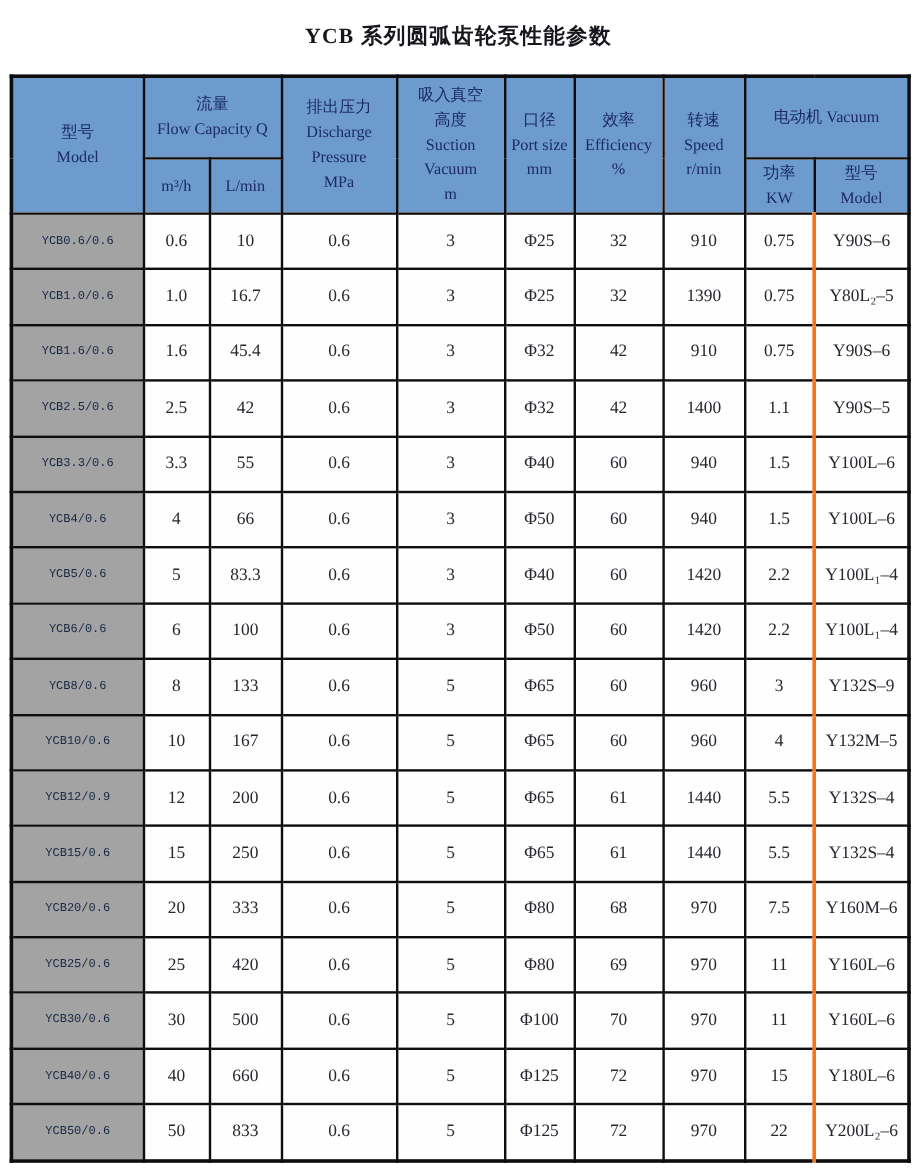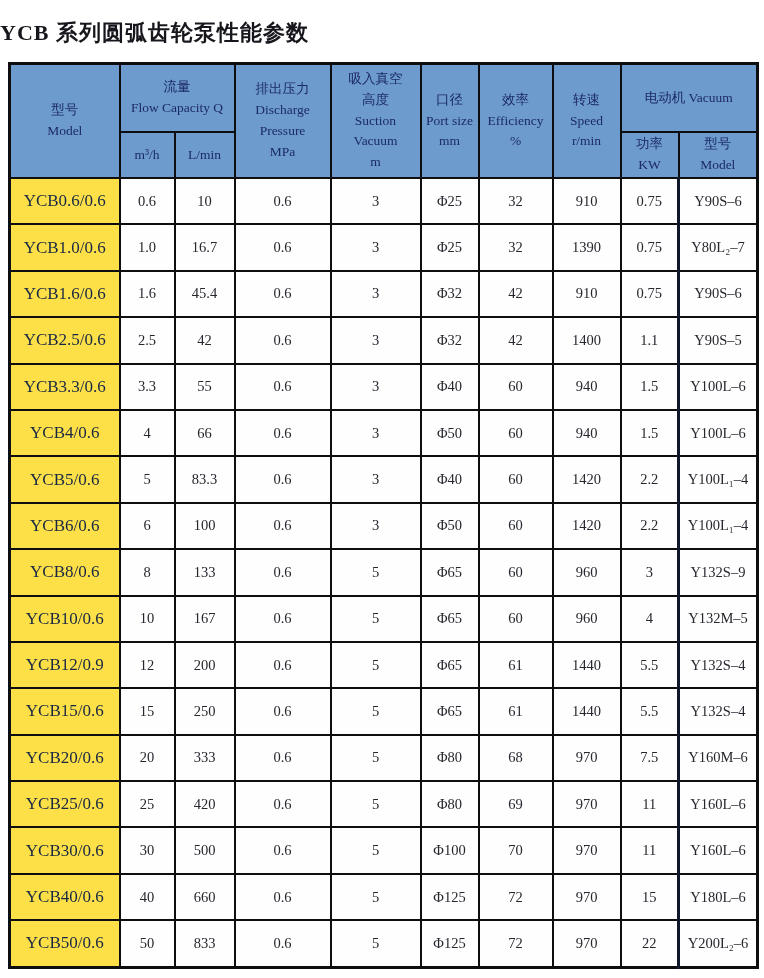--- a/index.html
+++ b/index.html
@@ -15,22 +15,22 @@
     width: 764px;
     height: 978px;
     overflow: hidden;
     background: #ffffff;
   }
   .title {
     position: absolute;
     top: 18px;
     left: 0;
     width: 100%;
-    text-align: left;
-    font-size: 22px;
+    text-align: center;
+    font-size: 18px;
     font-weight: bold;
     color: #16161c;
     letter-spacing: 1px;
   }
   table.perf {
     position: absolute;
     left: 8px;
     top: 62px;
     width: 748px;
     border-collapse: collapse;
@@ -50,32 +50,33 @@
     color: #1c2b66;
     font-weight: normal;
     font-size: 13.5px;
     line-height: 1.55;
   }
   tr.hdr-top th { height: 66px; }
   tr.hdr-sub th { height: 44px; }
   
   tbody td { height: 44.4px; font-size: 14.5px; }
   td.model-cell {
-    background: #fde047;
+    background: #a3a3a3;
     color: #182743;
-    font-size: 17px;
+    font-size: 10px;
+    font-family: Liberation Mono, monospace;
   }
   td.data-cell {
     background: #fefefe;
     color: #26262e;
   }
   
   table.perf td:nth-child(10),
   th.thick-left {
-    border-left: 3px solid #0f172a;
+    border-left: 3px solid #f97316;
   }
   .hl { display: block; }
 </style>
 </head>
 <body>
 
 <div class="page">
 
   <div class="title">YCB 系列圆弧齿轮泵性能参数</div>
 
@@ -168,21 +169,21 @@
         <tr>
           <td class="model-cell">YCB1.0/0.6</td>
           <td class="data-cell">1.0</td>
           <td class="data-cell">16.7</td>
           <td class="data-cell">0.6</td>
           <td class="data-cell">3</td>
           <td class="data-cell">Φ25</td>
           <td class="data-cell">32</td>
           <td class="data-cell">1390</td>
           <td class="data-cell">0.75</td>
-          <td class="data-cell">Y80L₂–7</td>
+          <td class="data-cell">Y80L₂–5</td>
         </tr>
         <tr>
           <td class="model-cell">YCB1.6/0.6</td>
           <td class="data-cell">1.6</td>
           <td class="data-cell">45.4</td>
           <td class="data-cell">0.6</td>
           <td class="data-cell">3</td>
           <td class="data-cell">Φ32</td>
           <td class="data-cell">42</td>
           <td class="data-cell">910</td>

